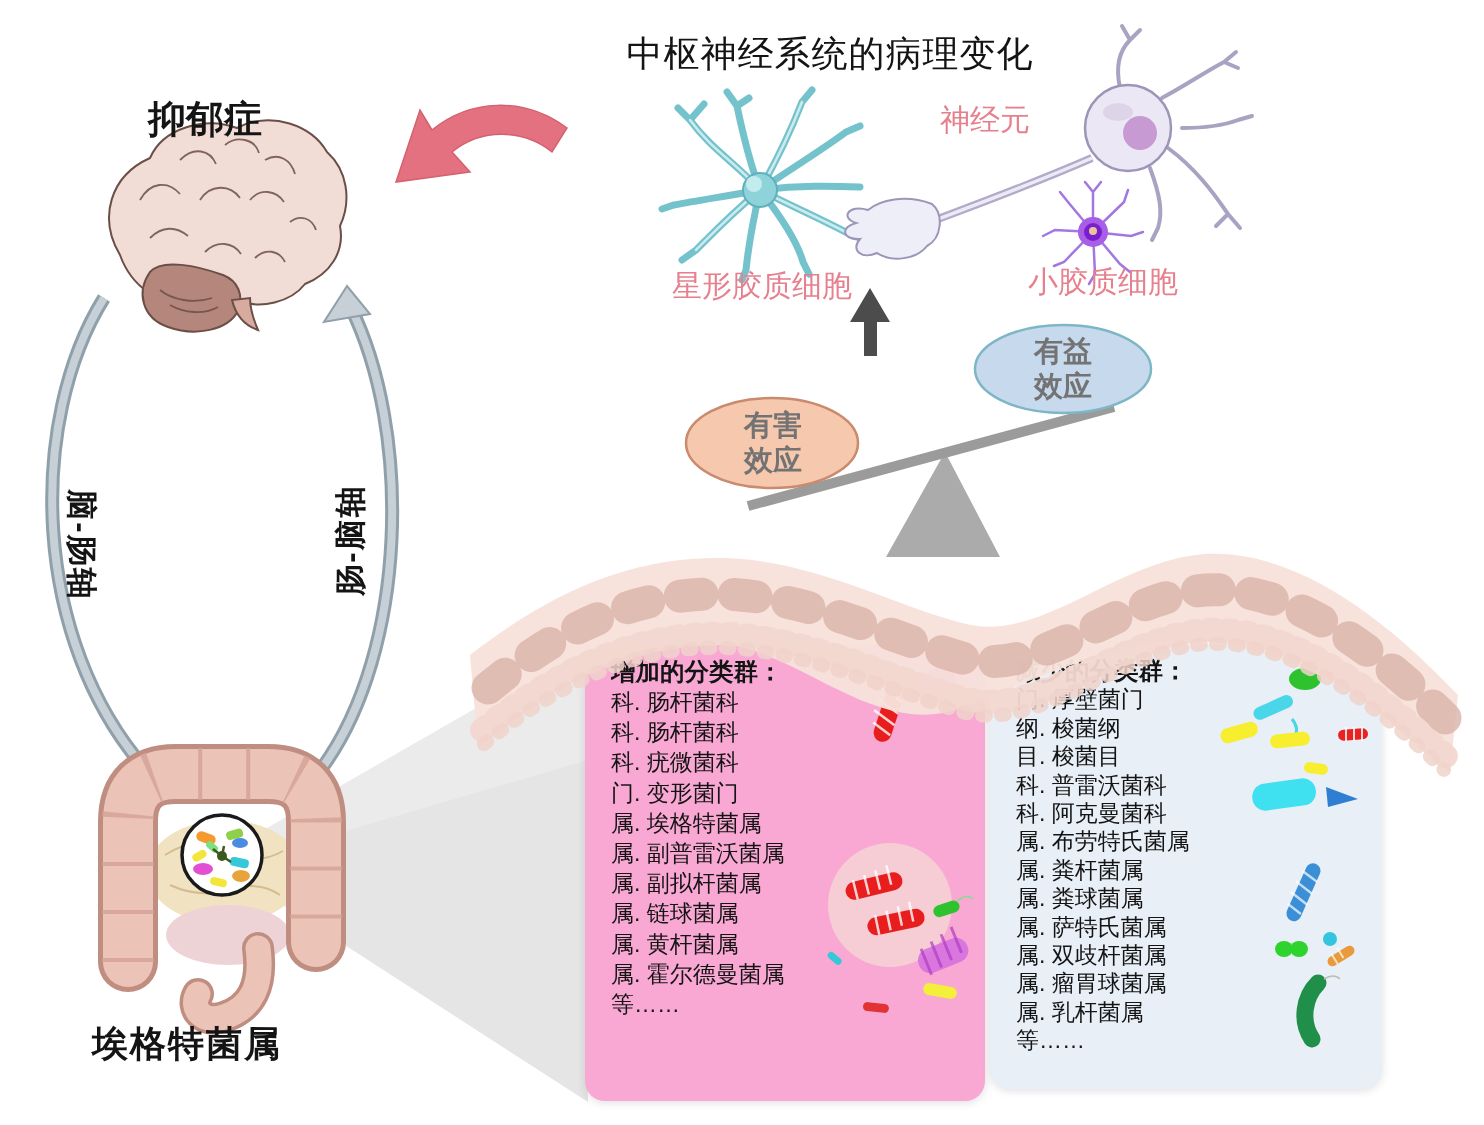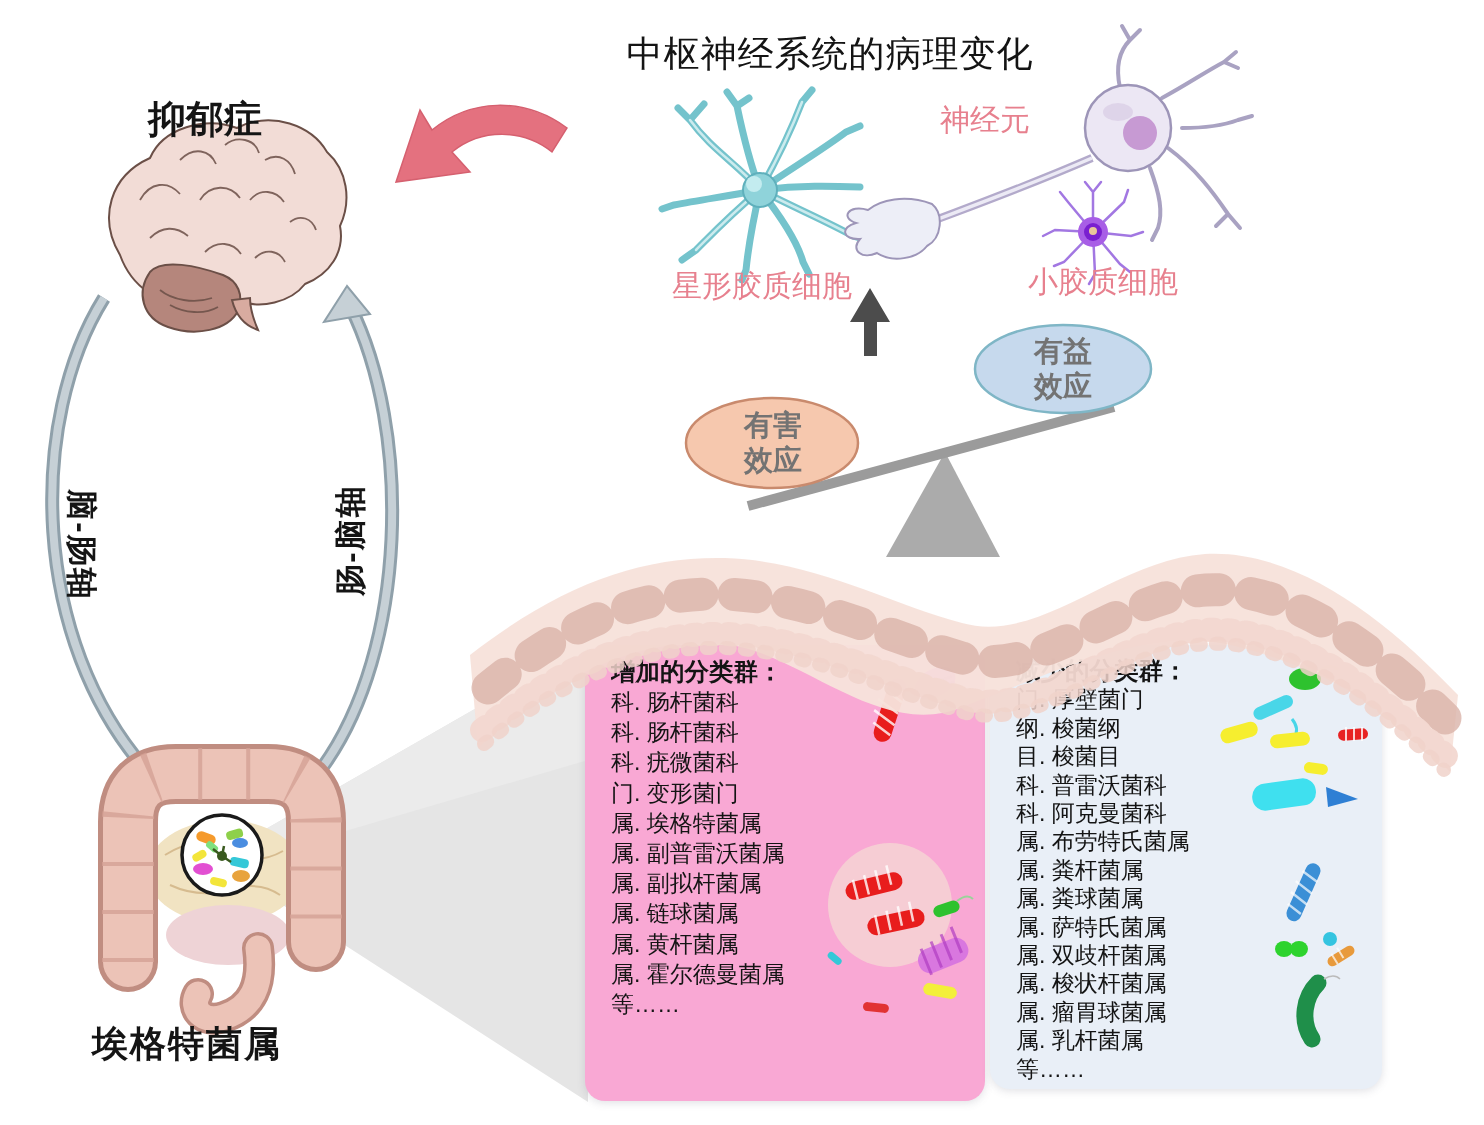--- a/index.html
+++ b/index.html
@@ -215,21 +215,20 @@
           <div>门. 厚壁菌门</div>
           <div>纲. 梭菌纲</div>
           <div>目. 梭菌目</div>
           <div>科. 普雷沃菌科</div>
           <div>科. 阿克曼菌科</div>
           <div>属. 布劳特氏菌属</div>
           <div>属. 粪杆菌属</div>
           <div>属. 粪球菌属</div>
           <div>属. 萨特氏菌属</div>
           <div>属. 双歧杆菌属</div>
-          <div>属. 梭状杆菌属</div>
           <div>属. 瘤胃球菌属</div>
           <div>属. 乳杆菌属</div>
           <div>等……</div>
         </div>
     </div>
     <svg class="bact" style="left:210px;top:8px;width:180px;height:430px" viewBox="0 0 180 430">
       <g>
         <ellipse cx="105" cy="26" rx="16" ry="11" fill="#2ec22e"></ellipse>
         <path d="M118,18 q12,-8 20,-2" stroke="#9ad39a" stroke-width="2" fill="none"></path>
         <rect x="52" y="48" width="42" height="13" rx="6.5" fill="#49d6e8" transform="rotate(-24 73 54)"></rect>

